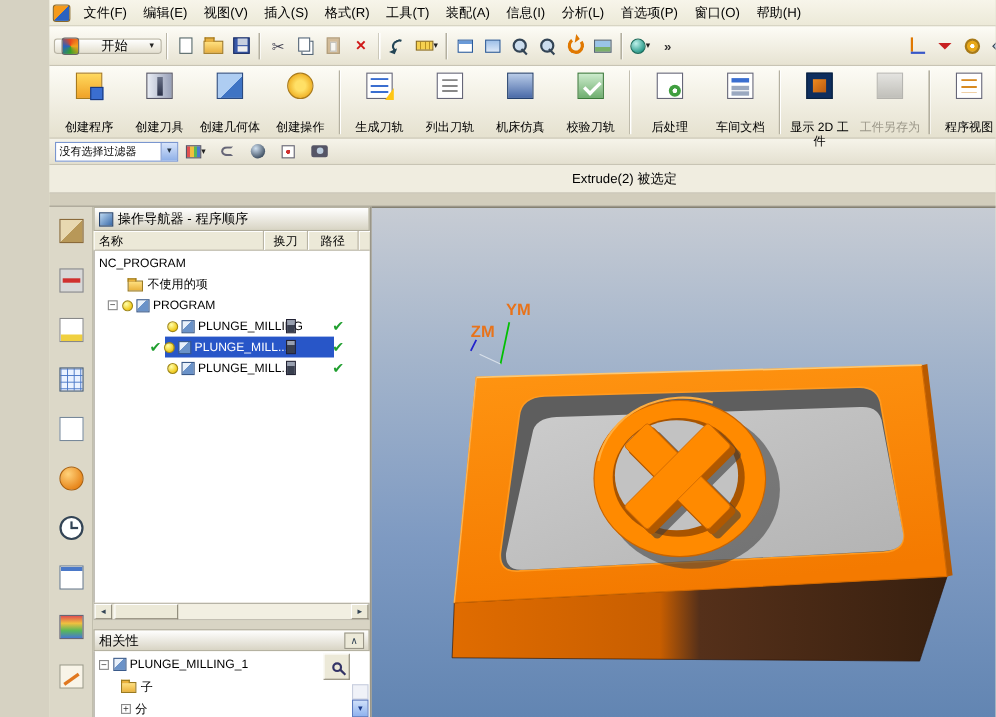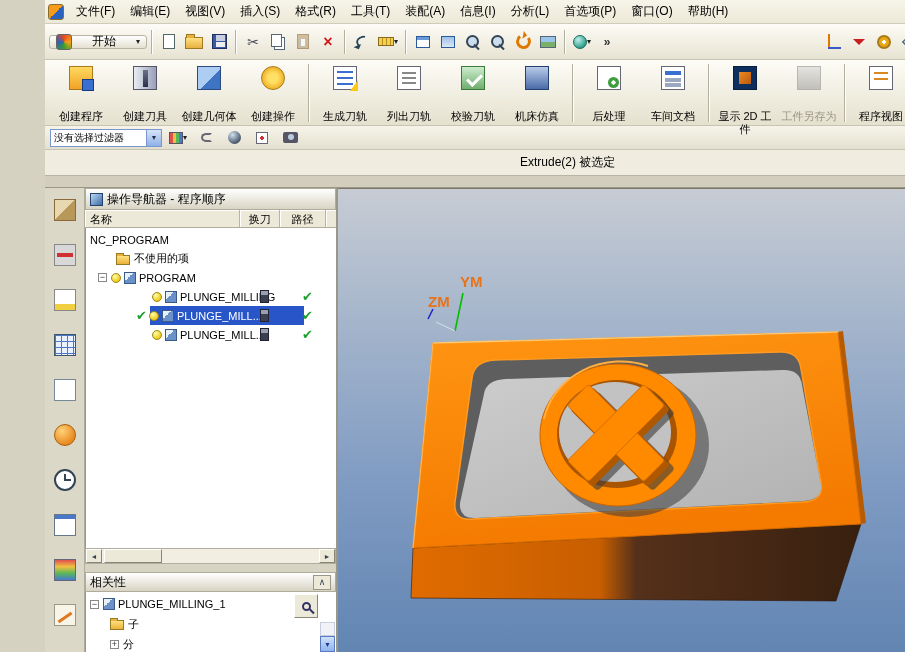--- a/index.html
+++ b/index.html
@@ -294,26 +294,26 @@
     <span class="tb-sep tall"></span>
     <div class="big-btn">
         <span class="bicon bi-page bi-gt"></span>
         <span class="big-label">生成刀轨</span>
       </div>
     <div class="big-btn">
         <span class="bicon bi-page bi-lt"></span>
         <span class="big-label">列出刀轨</span>
       </div>
     <div class="big-btn">
+        <span class="bicon bi-ms"></span>
+        <span class="big-label">机床仿真</span>
+      </div>
+    <div class="big-btn">
         <span class="bicon bi-vt"></span>
         <span class="big-label">校验刀轨</span>
-      </div>
-    <div class="big-btn">
-        <span class="bicon bi-ms"></span>
-        <span class="big-label">机床仿真</span>
       </div>
     <span class="tb-sep tall"></span>
     <div class="big-btn">
         <span class="bicon bi-page bi-pp"></span>
         <span class="big-label">后处理</span>
       </div>
     <div class="big-btn">
         <span class="bicon bi-page bi-sd"></span>
         <span class="big-label">车间文档</span>
       </div>

